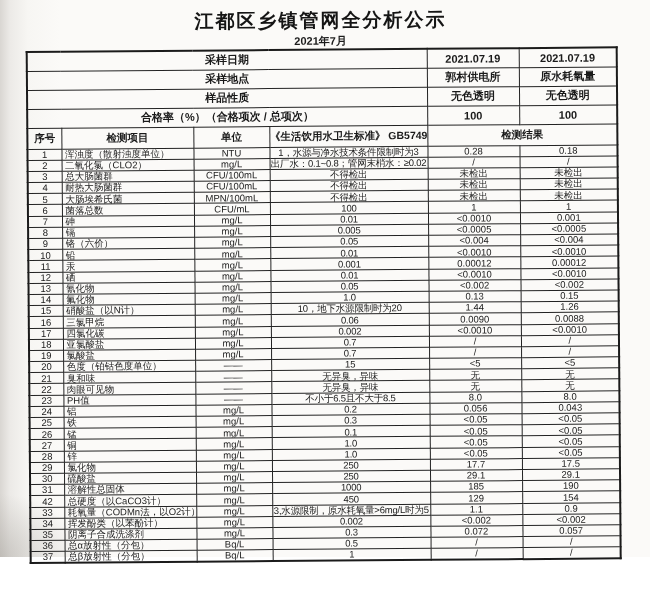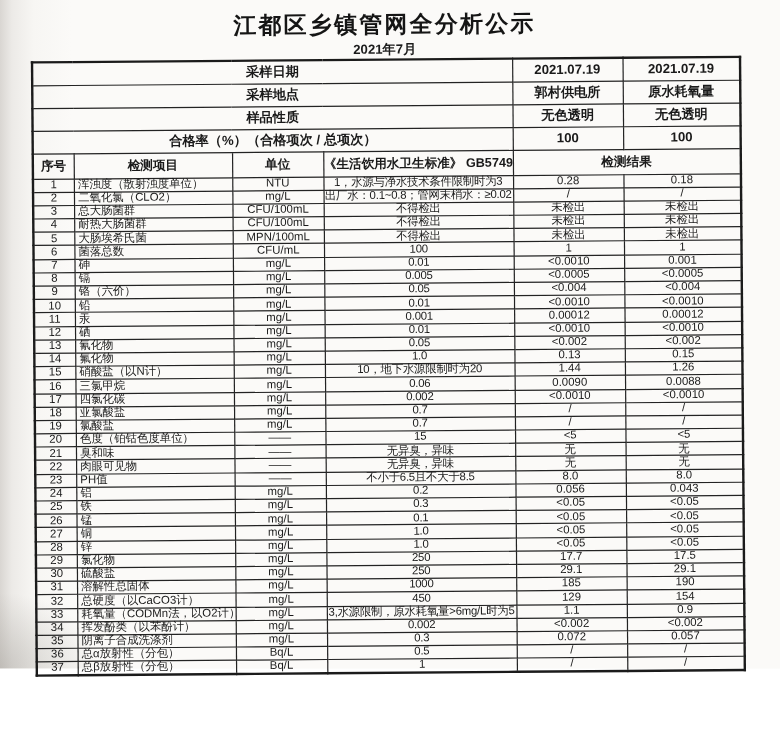--- a/index.html
+++ b/index.html
@@ -348,21 +348,21 @@
   </tr>
           <tr class="data-row">
     <td>31</td>
     <td class="item-cell">溶解性总固体</td>
     <td class="unit-cell">mg/L</td>
     <td class="std-cell">1000</td>
     <td>185</td>
     <td>190</td>
   </tr>
           <tr class="data-row">
-    <td>32</td>
+    <td>42</td>
     <td class="item-cell">总硬度（以CaCO3计）</td>
     <td class="unit-cell">mg/L</td>
     <td class="std-cell">450</td>
     <td>129</td>
     <td>154</td>
   </tr>
           <tr class="data-row">
     <td>33</td>
     <td class="item-cell">耗氧量（CODMn法，以O2计）</td>
     <td class="unit-cell">mg/L</td>

